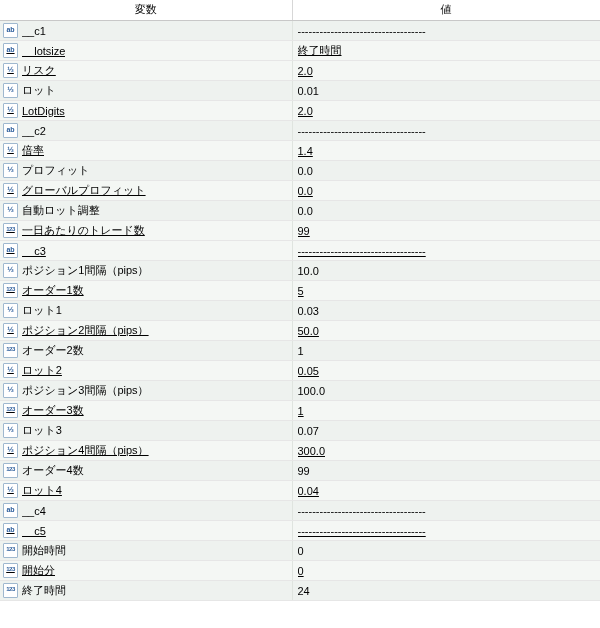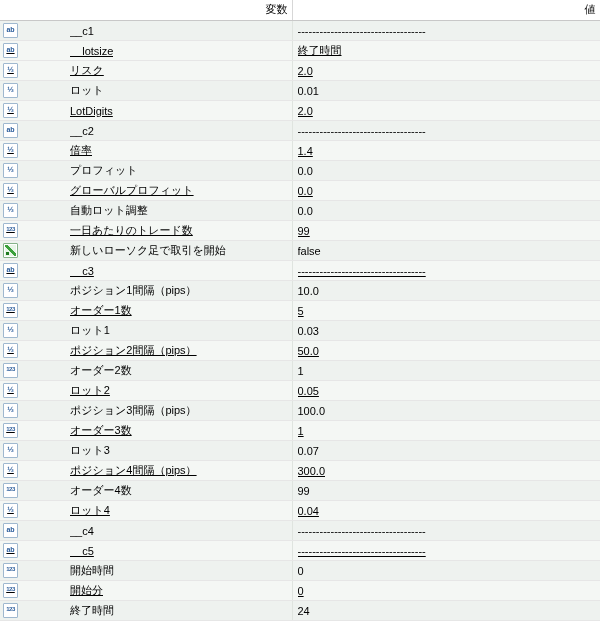--- a/index.html
+++ b/index.html
@@ -18,21 +18,21 @@
   .grid {
     width: 600px;
     border-collapse: collapse;
     table-layout: fixed;
   }
   .grid col.c-var { width: 292px; }
   .grid col.c-val { width: 308px; }
 
   .grid thead th {
     background: #ffffff;
-    text-align: right;
+    text-align: center;
     font-weight: normal;
     font-size: 11px;
     padding: 2px 4px 3px 4px;
     border-bottom: 1px solid #c8c8c8;
     border-right: 1px solid #d7d7d7;
     color: #000;
     height: 15px;
     vertical-align: middle;
   }
   .grid tbody td {
@@ -62,21 +62,20 @@
   .valwrap {
     display: flex;
     align-items: center;
     height: 19px;
     padding-left: 5px;
   }
   .label {
     white-space: nowrap;
     overflow: hidden;
     text-overflow: clip;
-    margin-left: 48px;
   }
   .valtext {
     white-space: nowrap;
     overflow: hidden;
   }
 
   
   .ico {
     width: 13px;
     height: 13px;
@@ -294,33 +293,20 @@
             <span class="ico ico-123">123</span>
             <span class="label">一日あたりのトレード数</span>
           </div>
         </td>
         <td class="val">
           <div class="valwrap">
             <span class="valtext">99</span>
           </div>
         </td>
       </tr>
-      <tr class="row-a">
-        <td class="var">
-          <div class="cellwrap">
-            <span class="ico ico-enum"></span>
-            <span class="label">新しいローソク足で取引を開始</span>
-          </div>
-        </td>
-        <td class="val">
-          <div class="valwrap">
-            <span class="valtext">false</span>
-          </div>
-        </td>
-      </tr>
       <tr class="row-b">
         <td class="var">
           <div class="cellwrap">
             <span class="ico ico-abc">ab</span>
             <span class="label">__c3</span>
           </div>
         </td>
         <td class="val">
           <div class="valwrap">
             <span class="valtext">-----------------------------------</span>

